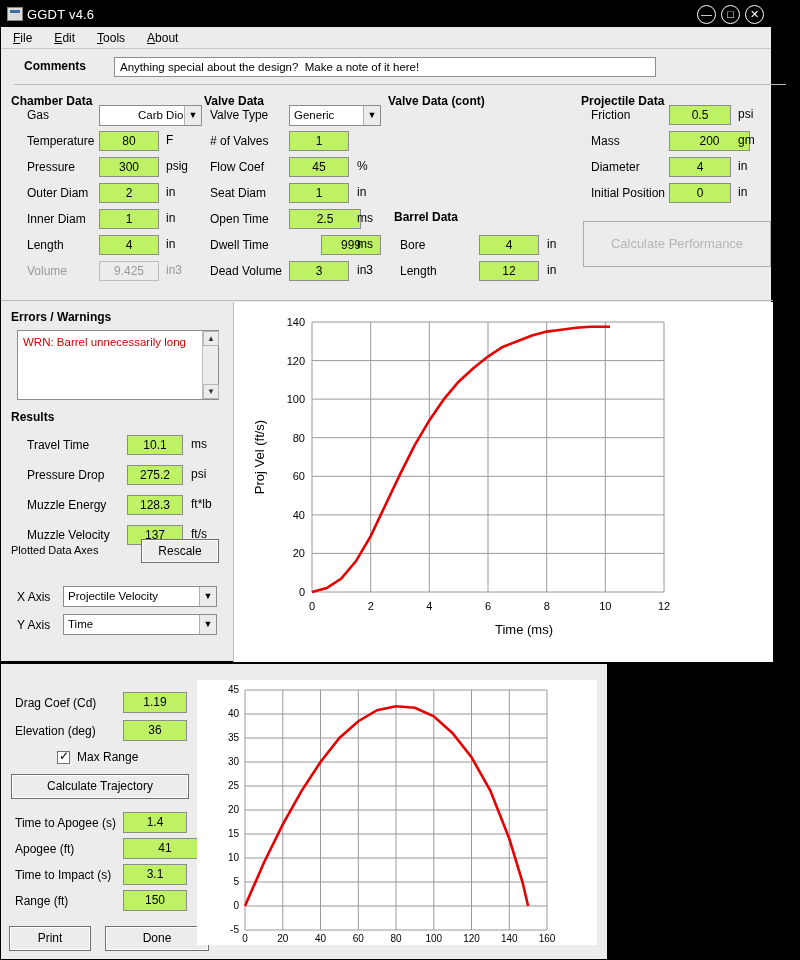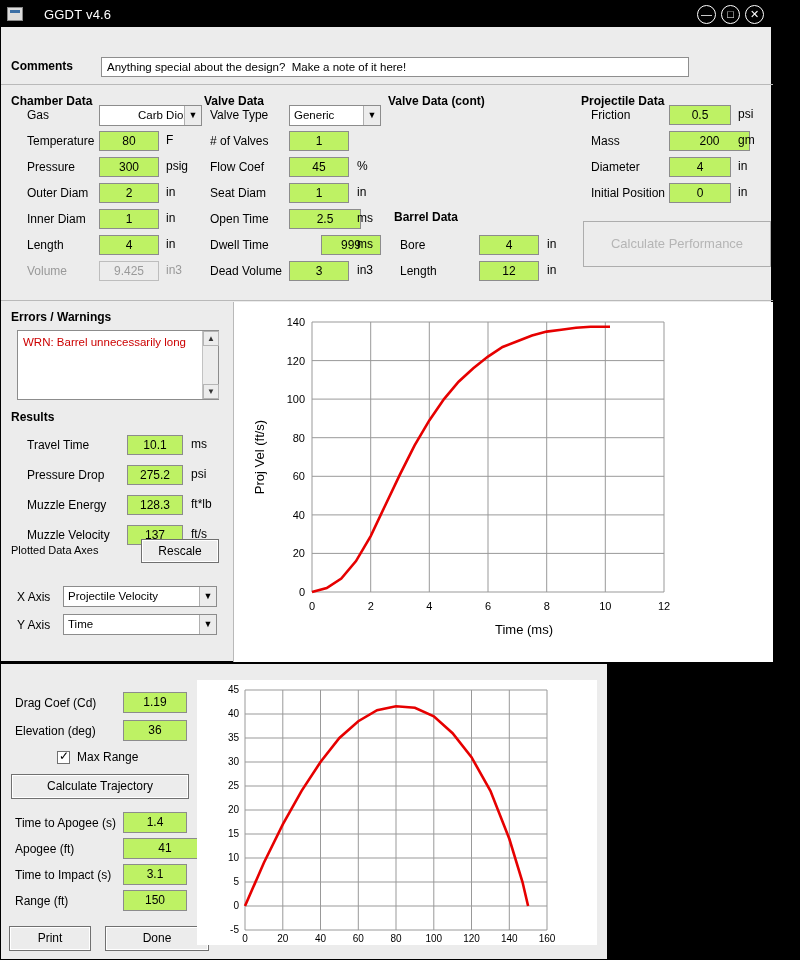--- a/index.html
+++ b/index.html
@@ -19,21 +19,20 @@
   }
 
   
   .titlebar {
     height: 26px;
     background: #000;
     color: #fff;
     display: flex;
     align-items: center;
     padding: 0 4px;
-    gap: 17px;
   }
   .title-icon {
     width: 16px; height: 14px;
     margin: 0 4px 0 2px;
     background: #dcdcdc;
     border: 1px solid #888;
     position: relative;
   }
   .title-icon:after {
     content: "";
@@ -74,32 +73,32 @@
   
   .group-title {
     font-size: 12px;
     font-weight: bold;
     color: #000;
   }
 
   
   .comments-row {
     position: absolute;
-    left: 0; top: 48px;
+    left: 13px; top: 48px;
     width: 772px; height: 36px;
     border-bottom: 1px solid #b9b9b9;
   }
   .comments-label {
     position: absolute; left: 10px; top: 10px;
     font-size: 12px; font-weight: bold;
   }
   .comments-input {
     position: absolute;
     left: 100px; top: 8px;
-    width: 588px; height: 20px;
+    width: 542px; height: 20px;
     background: #fff;
     border: 1px solid #8e8e8e;
     font-size: 11.5px;
     padding: 2px 5px;
     color: #000;
     font-family: "Liberation Sans", sans-serif;
   }
 
   
   .data-panel {
@@ -276,20 +275,26 @@
   <div class="titlebar">
     <div class="title-icon"></div>
     <div class="title-text">GGDT v4.6</div>
     <div class="win-btns">
       <div class="win-btn">—</div>
       <div class="win-btn">□</div>
       <div class="win-btn">✕</div>
     </div>
   </div>
 
+  <div class="menubar">
+    <span class="menu-item"><u>F</u><span title="File">ile</span></span>
+    <span class="menu-item"><u>E</u>dit</span>
+    <span class="menu-item"><u>T</u>ools</span>
+    <span class="menu-item"><u>A</u>bout</span>
+  </div>
 
   <div class="comments-row">
     <div class="comments-label">Comments</div>
     <input class="comments-input" value="Anything special about the design?  Make a note of it here!" style="">
   </div>
 
   <div class="data-panel">
 
     <div class="group-title" style="position:absolute;left:10px;top:8px;">Chamber Data</div>
 

